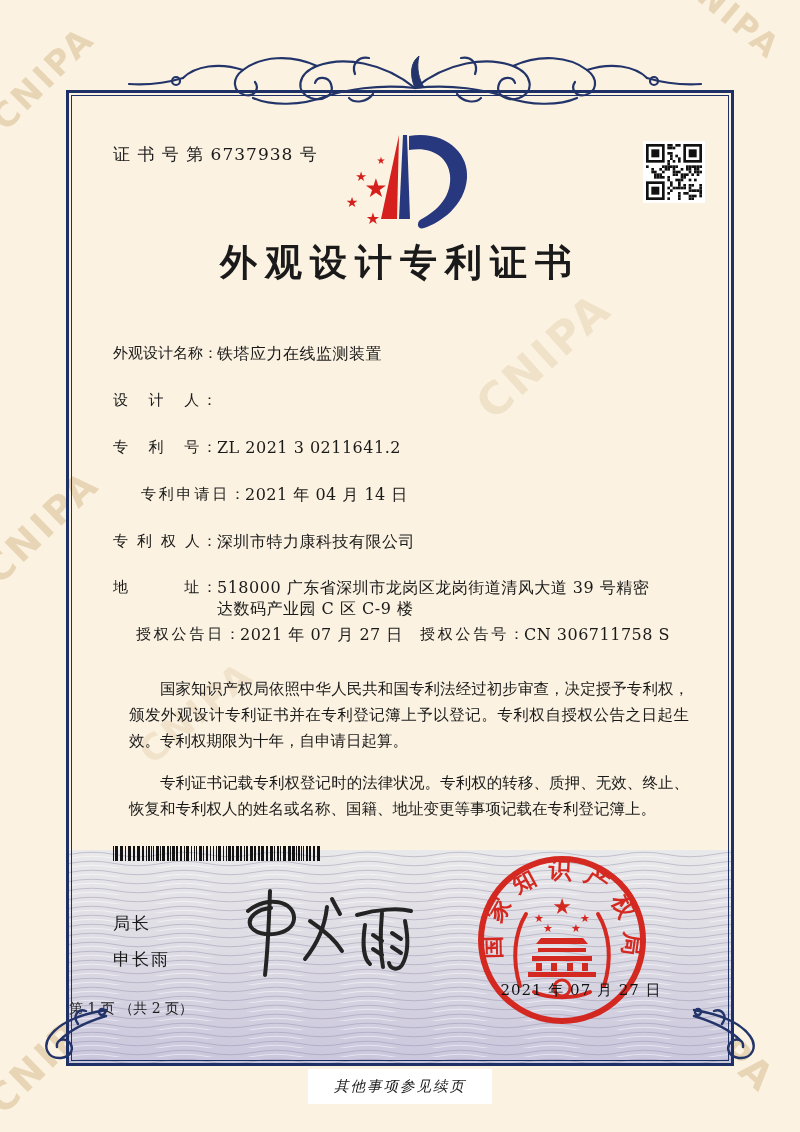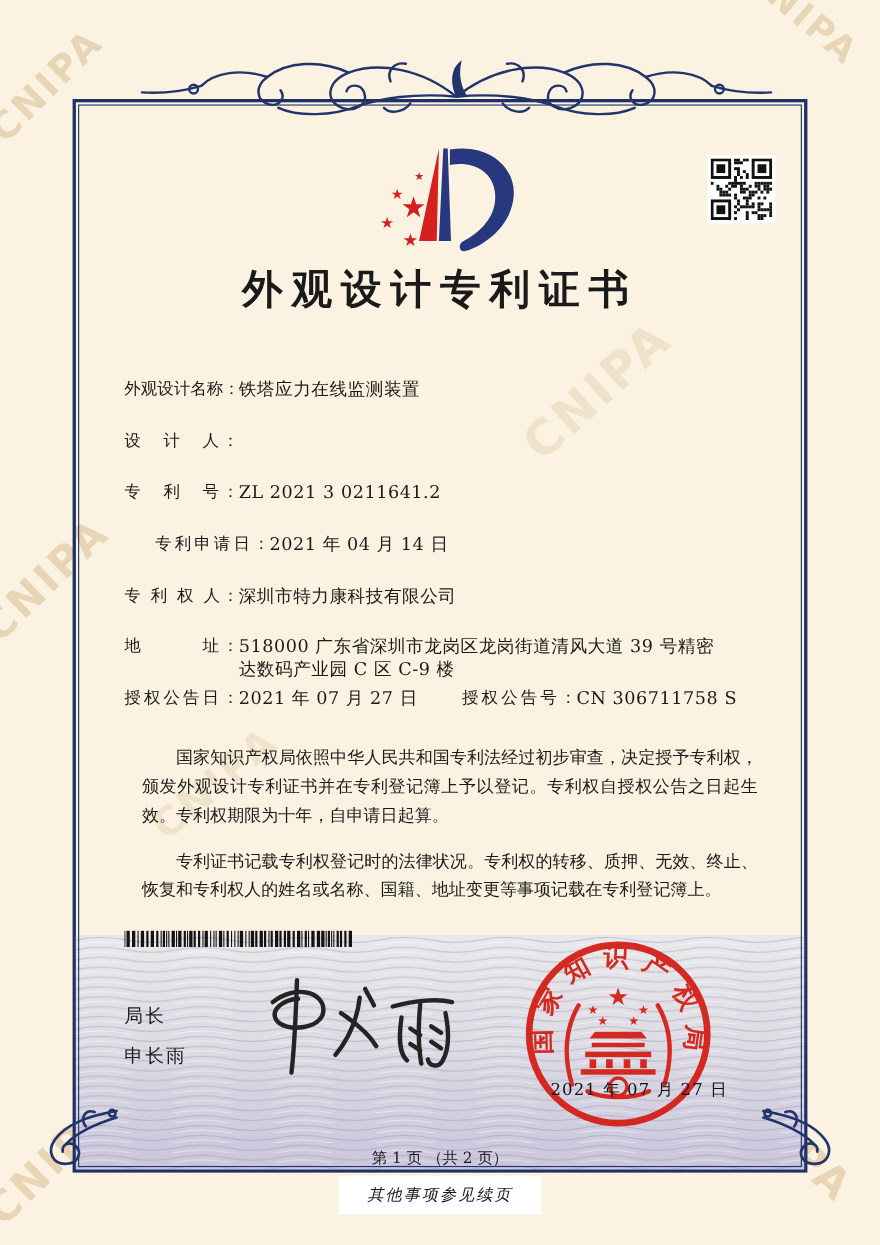--- a/index.html
+++ b/index.html
@@ -44,21 +44,21 @@
     left:0;right:0;top:757px;bottom:0;
     background:linear-gradient(180deg,#e9e8ea 0%,#dedce4 45%,#cac6dd 100%);
     z-index:3;
   }
   .wave svg{position:absolute;inset:0;width:100%;height:100%;}
   .sig-title{left:44px;top:819px;font-size:17px;letter-spacing:2px;z-index:4;}
   .sig-name{left:44px;top:855px;font-size:17px;letter-spacing:2px;z-index:4;}
   .signature{left:146px;top:790px;z-index:4;}
   .seal{left:393px;top:747px;width:200px;height:200px;z-index:4;opacity:0.95;}
   .seal-date{left:427px;top:888px;width:170px;text-align:center;font-size:15px;letter-spacing:1px;color:#111;z-index:5;}
-  .page-info{left:0;top:907px;width:100%;text-align:center;font-size:14px;z-index:4;margin-top:44px;}
+  .page-info{left:0;top:907px;width:100%;font-size:14px;z-index:4;}
   
   .note-box{
     position:absolute;left:50%;top:1069px;transform:translateX(-50%);
     background:#fff;padding:8px 26px;font-size:14.5px;letter-spacing:2px;
     font-style:italic;z-index:4;white-space:nowrap;
   }
 </style>
 </head>
 <body>
 
@@ -102,20 +102,21 @@
   <g fill="none" stroke="#223469" stroke-width="2.4" stroke-linecap="round" transform="translate(72,0) scale(-1,1)">
     <path d="M68,4 C44,8 22,16 12,30 C4,41 10,53 23,52 C33,51 37,42 31,36 C26,31 18,34 19,41"></path>
     <path d="M68,10 C48,16 32,24 22,34"></path>
     <path d="M40,18 C34,10 40,2 48,5"></path>
     <circle cx="64" cy="6" r="3"></circle>
   </g>
 </svg>
 
 <div class="cert">
 
+  <div class="cert-number">证 书 号 第 6737938 号</div>
 
   <svg class="logo" viewBox="0 0 150 112">
     <g font-family="DejaVu Sans, sans-serif" fill="#d5201d" text-anchor="middle">
       <text x="46" y="41" font-size="10">★</text>
       <text x="26" y="58" font-size="13">★</text>
       <text x="41" y="74" font-size="26">★</text>
       <text x="17" y="84" font-size="14">★</text>
       <text x="38" y="101" font-size="16">★</text>
     </g>
     <polygon points="64,12 46,96 62,96" fill="#d5201d"></polygon>
@@ -263,21 +264,21 @@
     <span class="fvalue">2021 年 04 月 14 日</span>
   </div>
   <div class="row" style="top:438px;">
     <span class="flabel">专 利 权 人：</span>
     <span class="fvalue">深圳市特力康科技有限公司</span>
   </div>
   <div class="row" style="top:484px;width:540px;">
     <span class="flabel">地　　　址：</span>
     <span class="fvalue">518000 广东省深圳市龙岗区龙岗街道清风大道 39 号精密达数码产业园 C 区 C-9 楼</span>
   </div>
-  <div class="row" style="top:531px;width:300px;">
+  <div class="row" style="top:531px;width:300px;margin-left:23px;">
     <span class="flabel">授权公告日：</span>
     <span class="fvalue">2021 年 07 月 27 日</span>
   </div>
   <div class="row row2" style="top:531px;">
     <span class="flabel">授权公告号：</span>
     <span class="fvalue">CN 306711758 S</span>
   </div>
 
   <div class="paras">
     <p>国家知识产权局依照中华人民共和国专利法经过初步审查，决定授予专利权，颁发外观设计专利证书并在专利登记簿上予以登记。专利权自授权公告之日起生效。专利权期限为十年，自申请日起算。</p>

